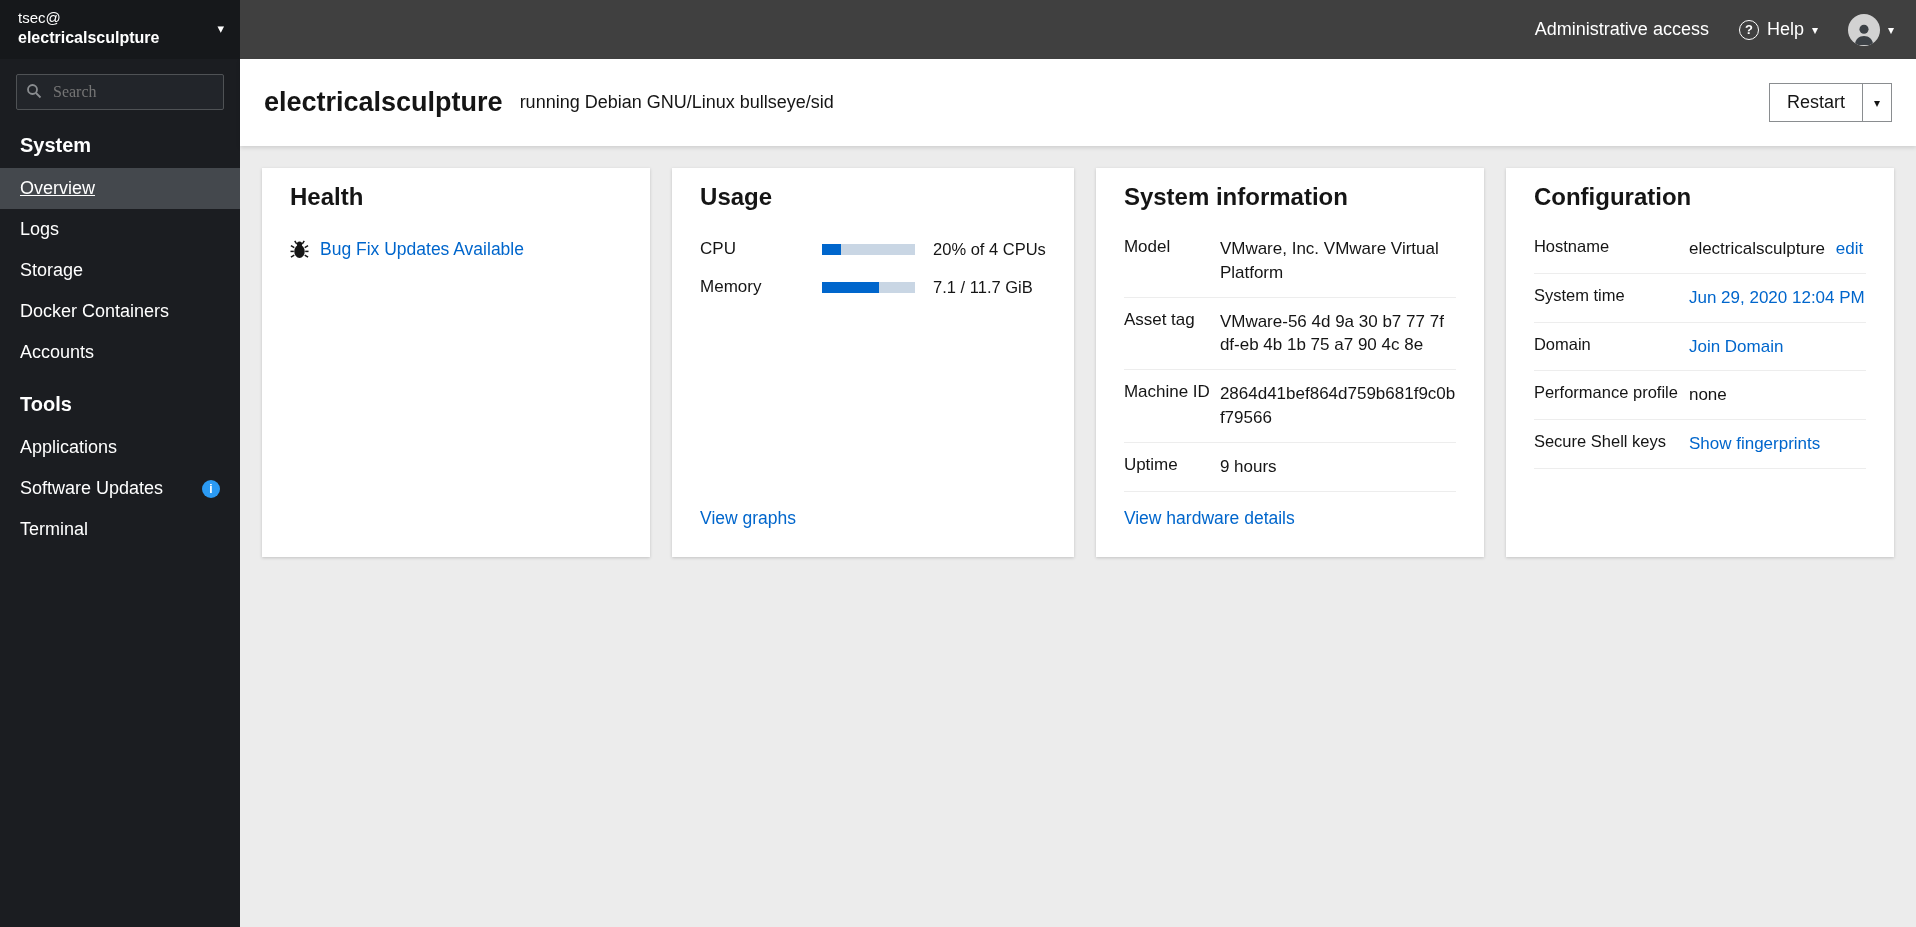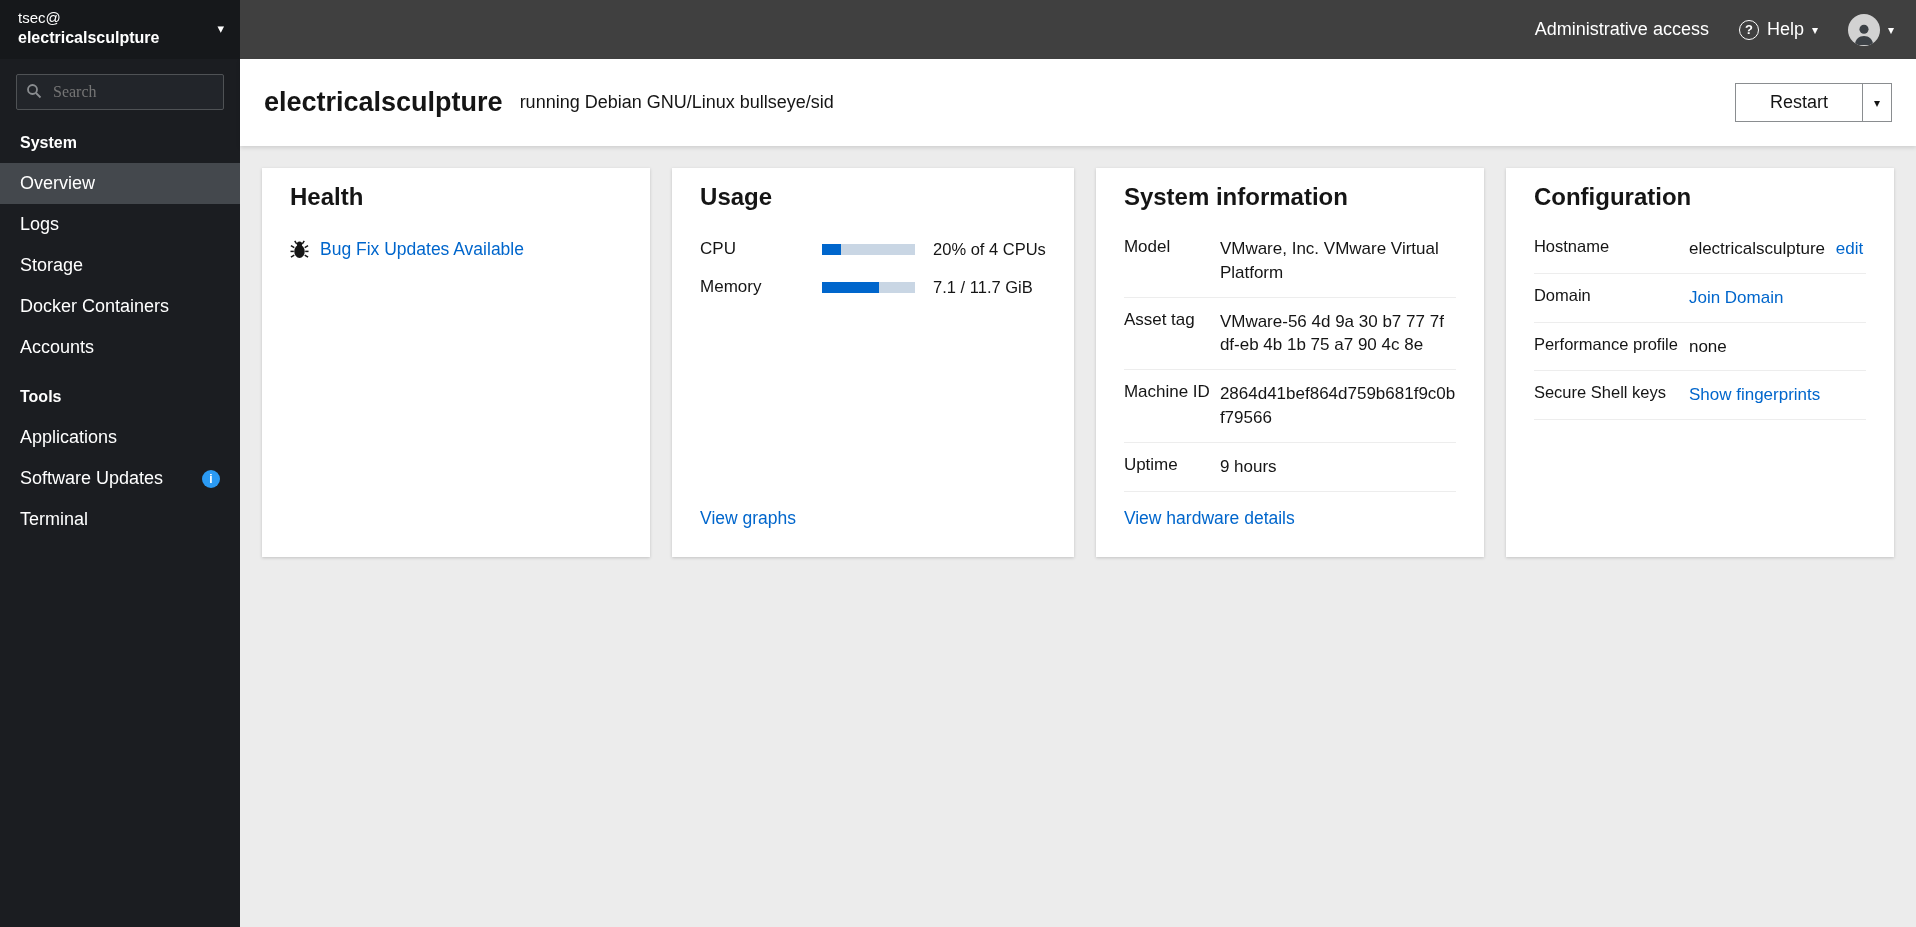--- a/index.html
+++ b/index.html
@@ -11,39 +11,39 @@
   .sidebar { flex: 0 0 240px; width: 240px; background: #1b1d21; color: #fff; display: flex; flex-direction: column; }
   .sb-user { height: 59px; background: #16181b; padding: 9px 18px; position: relative; cursor: pointer; }
   .sb-user .line1 { font-size: 15px; }
   .sb-user .line2 { font-size: 16px; font-weight: bold; margin-top: 3px; }
   .sb-user .chev { position: absolute; right: 16px; top: 21px; font-size: 13px; }
 
   .sb-search { margin: 15px 16px 4px; position: relative; font-family: Liberation Serif, serif; }
   .sb-search input { display: block; width: 100%; height: 36px; background: #22252a; border: 1px solid #4f5255; border-radius: 2px; color: #d2d2d2; font-size: 16px; padding: 0 10px 0 36px; outline: none; font-family: inherit; }
   .sb-search .mag { position: absolute; left: 10px; top: 9px; }
 
-  .nav-title { font-size: 16px; font-weight: bold; padding: 20px 20px 11px; }
+  .nav-title { font-size: 20px; font-weight: bold; padding: 20px 20px 11px; }
   .nav-item { display: flex; align-items: center; padding: 10px 20px; font-size: 18px; color: #fff; cursor: pointer; text-decoration: none; }
-  .nav-item.selected { background: #44484d; }
+  .nav-item.selected { background: #44484d; text-decoration: underline; }
   .badge-info { margin-left: auto; width: 18px; height: 18px; border-radius: 50%; background: #2b9af3; color: #fff; font-size: 12px; font-weight: bold; display: flex; align-items: center; justify-content: center; font-style: normal; }
 
   
   .rightcol { flex: 1; display: flex; flex-direction: column; min-width: 0; }
 
   .topbar { flex: 0 0 59px; height: 59px; background: #404040; display: flex; align-items: center; justify-content: flex-end; color: #fff; padding-right: 22px; }
   .tb-item { font-size: 18px; display: flex; align-items: center; gap: 8px; cursor: pointer; margin-left: 30px; }
   .q-icon { width: 20px; height: 20px; border: 1.5px solid #fff; border-radius: 50%; font-size: 13px; font-weight: bold; display: flex; align-items: center; justify-content: center; }
   .caret { font-size: 12px; }
   .avatar { width: 32px; height: 32px; border-radius: 50%; background: #d2d2d2; overflow: hidden; display: flex; align-items: flex-end; justify-content: center; }
 
   .pagehead { flex: 0 0 87px; background: #fff; display: flex; align-items: center; padding: 0 24px; box-shadow: 0 2px 4px rgba(0,0,0,0.12); position: relative; z-index: 2; }
   .hostname { font-size: 27px; font-weight: bold; color: #151515; }
   .os { font-size: 18px; margin-left: 17px; color: #151515; }
   .restart-group { margin-left: auto; display: flex; }
-  .restart-main { border: 1px solid #8a8d90; background: #fff; color: #151515; font-size: 18px; padding: 8px 34px; cursor: pointer; font-family: inherit; }
+  .restart-main { border: 1px solid #8a8d90; background: #fff; color: #151515; font-size: 18px; padding: 8px 17px; cursor: pointer; font-family: inherit; }
   .restart-caret { border: 1px solid #8a8d90; margin-left: -1px; background: #fff; color: #151515; font-size: 12px; padding: 8px 11px; cursor: pointer; font-family: inherit; }
 
   
   main { flex: 1; padding: 22px; display: grid; grid-template-columns: repeat(4, 1fr); gap: 22px; align-content: start; overflow: hidden; }
   .card { background: #fff; box-shadow: 0 1px 3px rgba(3,3,3,0.18); padding: 15px 28px 28px; display: flex; flex-direction: column; min-height: 346px; }
   .card h2 { font-size: 24px; font-weight: bold; color: #151515; }
   a.link { color: #0066cc; text-decoration: none; font-size: 17.5px; cursor: pointer; }
 
   .health-row { margin-top: 28px; display: flex; align-items: center; gap: 11px; }
 
@@ -226,20 +226,24 @@
         <h2>Configuration</h2>
         <div class="info-rows">
           <div class="irow crow">
             <span class="ilabel">Hostname</span>
             <span class="ival">
               <span>electricalsculpture</span>
               <a class="link edit-link">edit</a>
             </span>
           </div>
           <div class="irow crow">
+            <span class="ilabel">System time</span>
+            <span class="ival"><a class="link">Jun 29, 2020 12:04 PM</a></span>
+          </div>
+          <div class="irow crow">
             <span class="ilabel">Domain</span>
             <span class="ival"><a class="link">Join Domain</a></span>
           </div>
           <div class="irow crow">
             <span class="ilabel">Performance profile</span>
             <span class="ival">none</span>
           </div>
           <div class="irow crow">
             <span class="ilabel">Secure Shell keys</span>
             <span class="ival"><a class="link">Show fingerprints</a></span>

